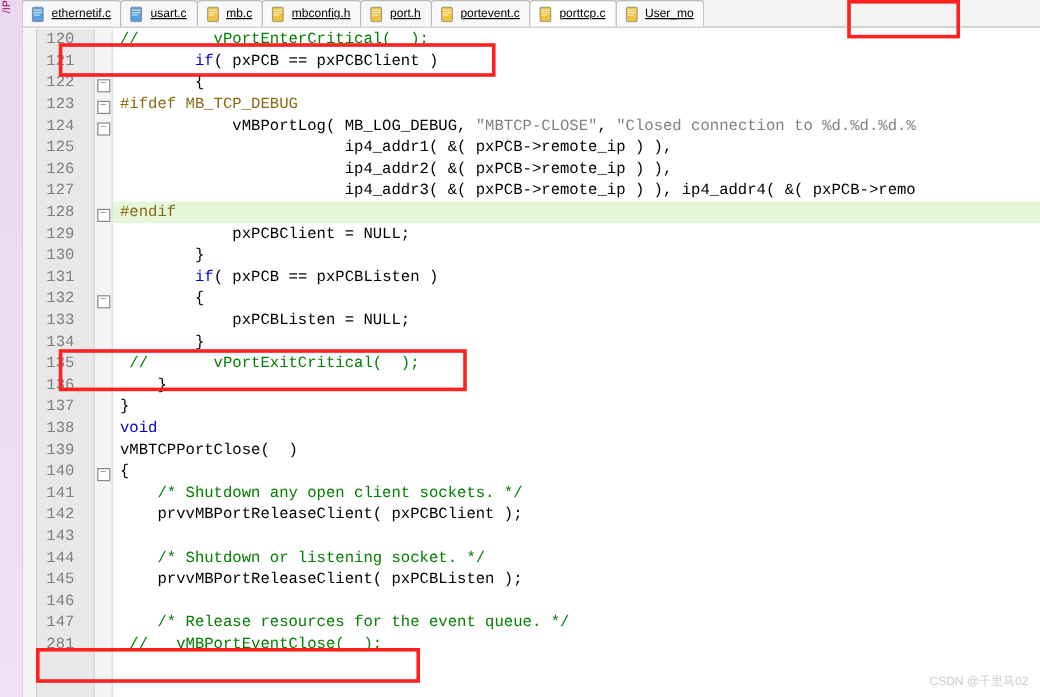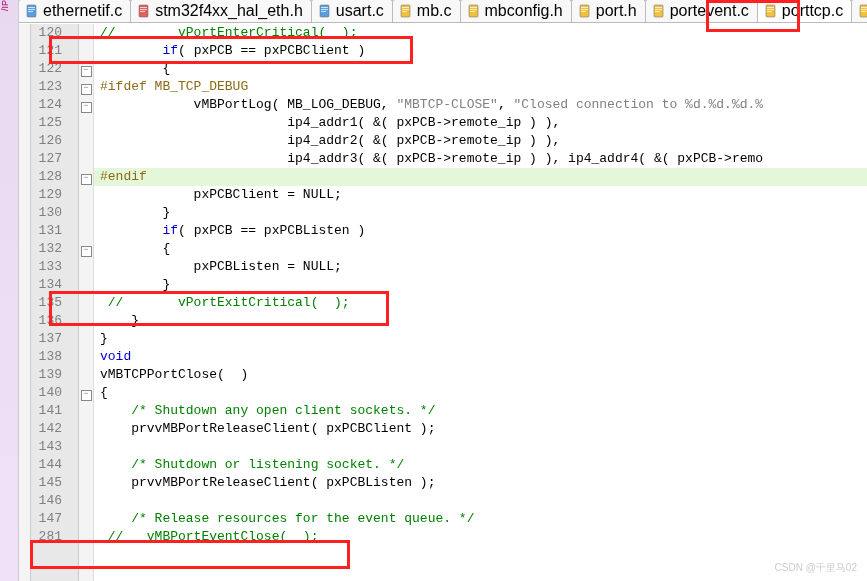--- a/index.html
+++ b/index.html
@@ -28,24 +28,25 @@
     font-family: Arial, sans-serif;
     padding-top: 2px;
   }
   .tabbar {
     position: absolute;
     left: 18px; top: 0; right: 0;
     height: 22px;
     background: #f4f4f4;
     border-bottom: 1px solid #bbb;
     display: flex;
-    align-items: flex-end;
+    align-items: center;
     overflow: hidden;
     font-family: "Segoe UI", Tahoma, sans-serif;
-    font-size: 16px;
+    font-size: 10px;
+    text-decoration: underline;
   }
   .tab {
     display: flex;
     align-items: center;
     padding: 2px 8px 2px 6px;
     border: 1px solid #bbb;
     border-bottom: none;
     background: #f8f8f8;
     margin-right: -1px;
     height: 18px;
@@ -162,31 +163,20 @@
     <div class="tab">
       <span class="ficon">
         <svg width="14" height="14" viewBox="0 0 14 14">
           <rect x="2" y="1" width="9" height="12" rx="1" fill="#5aa0e0" stroke="#666" stroke-width="0.5"></rect>
           <rect x="3" y="3" width="7" height="1" fill="#fff" opacity="0.7"></rect>
           <rect x="3" y="5" width="7" height="1" fill="#fff" opacity="0.7"></rect>
           <rect x="3" y="7" width="5" height="1" fill="#fff" opacity="0.7"></rect>
         </svg>
       </span>
       <span>ethernetif.c</span>
-    </div>
-    <div class="tab">
-      <span class="ficon">
-        <svg width="14" height="14" viewBox="0 0 14 14">
-          <rect x="2" y="1" width="9" height="12" rx="1" fill="#e06060" stroke="#666" stroke-width="0.5"></rect>
-          <rect x="3" y="3" width="7" height="1" fill="#fff" opacity="0.7"></rect>
-          <rect x="3" y="5" width="7" height="1" fill="#fff" opacity="0.7"></rect>
-          <rect x="3" y="7" width="5" height="1" fill="#fff" opacity="0.7"></rect>
-        </svg>
-      </span>
-      <span>stm32f4xx_hal_eth.h</span>
     </div>
     <div class="tab">
       <span class="ficon">
         <svg width="14" height="14" viewBox="0 0 14 14">
           <rect x="2" y="1" width="9" height="12" rx="1" fill="#5aa0e0" stroke="#666" stroke-width="0.5"></rect>
           <rect x="3" y="3" width="7" height="1" fill="#fff" opacity="0.7"></rect>
           <rect x="3" y="5" width="7" height="1" fill="#fff" opacity="0.7"></rect>
           <rect x="3" y="7" width="5" height="1" fill="#fff" opacity="0.7"></rect>
         </svg>
       </span>

